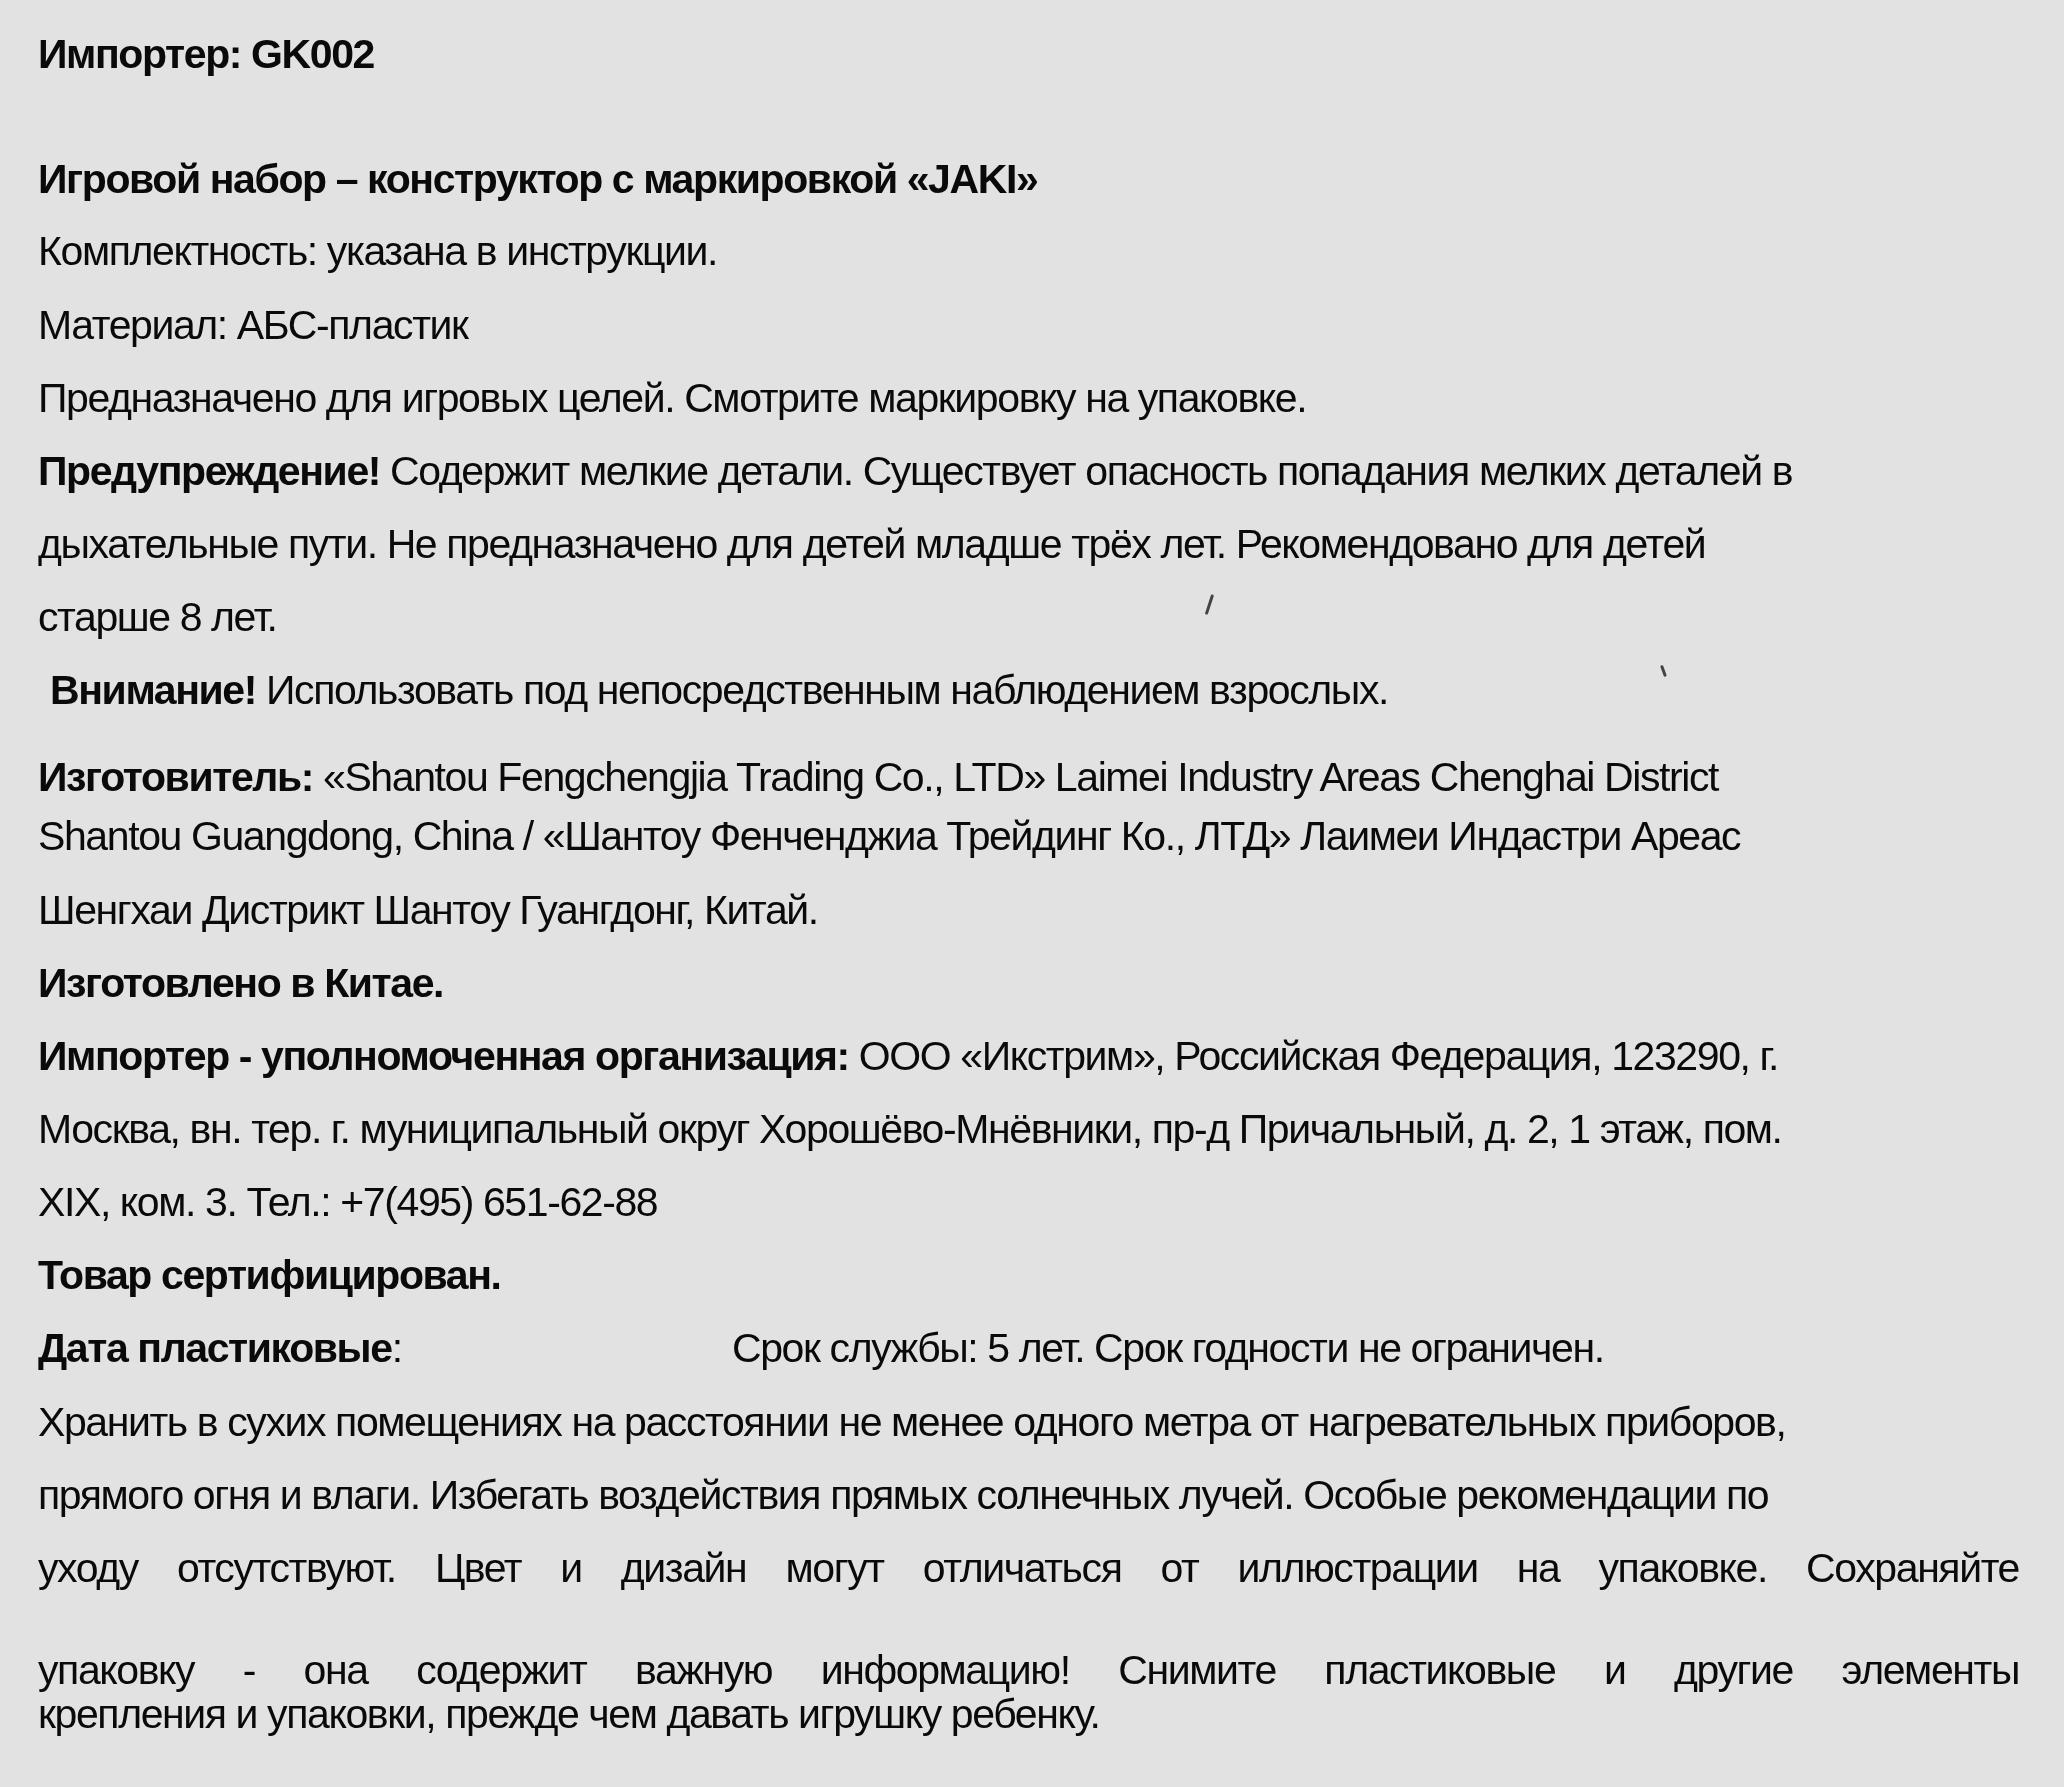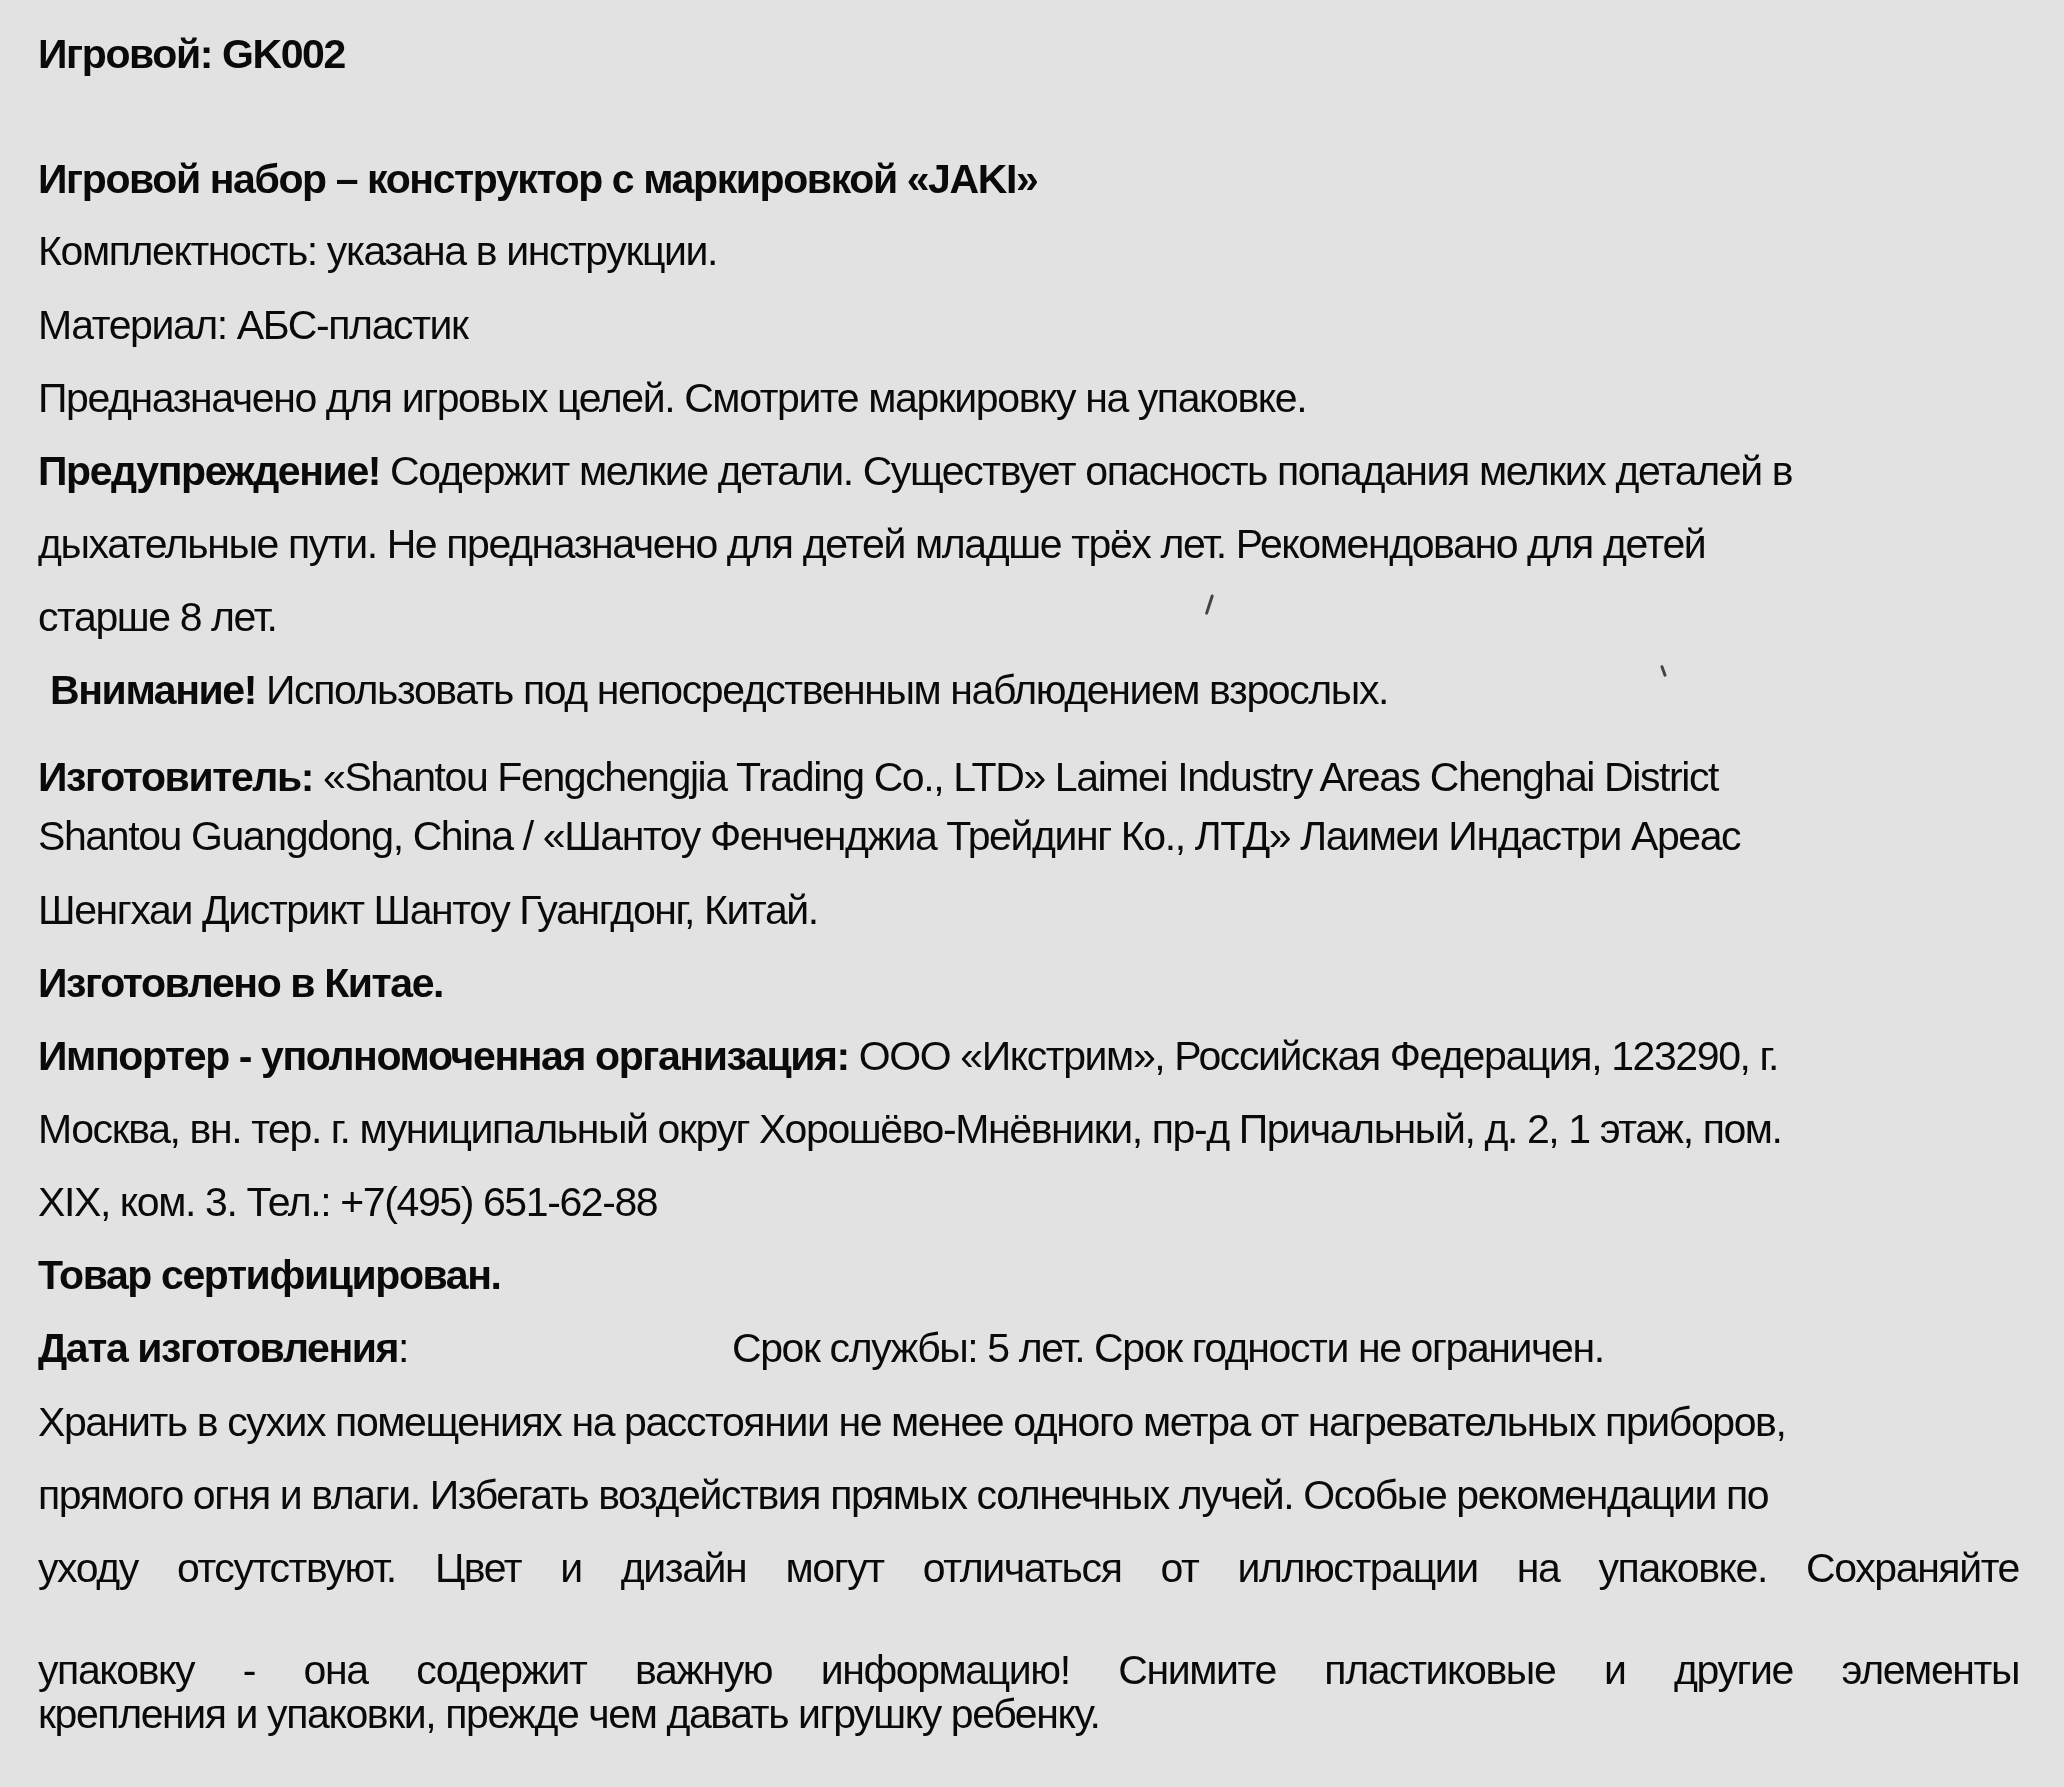--- a/index.html
+++ b/index.html
@@ -31,21 +31,21 @@
   .speck {
     position: absolute; background: #444; width: 2.6px; border-radius: 1.7px;
   }
 </style>
 </head>
 <body>
 
 <div>
 
   <div class="ln b" style="top:27.5px;">
-    <span>Игровой:</span>
+    <span>Импортер:</span>
     <span>GK002</span>
   </div>
 
   <div class="ln b" style="top:153px;">Игровой набор – конструктор с маркировкой «JAKI»</div>
 
   <div class="ln" style="top:225px;">Комплектность: указана в инструкции.</div>
 
   <div class="ln" style="top:299px;">Материал: АБС-пластик</div>
 
   <div class="ln" style="top:372px;text-align:right;">Предназначено для игровых целей. Смотрите маркировку на упаковке.</div>
@@ -70,21 +70,21 @@
 
   <div class="ln" style="top:1030px;">
     <span class="b">Импортер - уполномоченная организация:</span><span> ООО «Икстрим», Российская Федерация, 123290, г.</span>
   </div>
   <div class="ln" style="top:1103px;">Москва, вн. тер. г. муниципальный округ Хорошёво-Мнёвники, пр-д Причальный, д. 2, 1 этаж, пом.</div>
   <div class="ln" style="top:1176px;">XIX, ком. 3. Тел.: +7(495) 651-62-88</div>
 
   <div class="ln b" style="top:1249px;">Товар сертифицирован.</div>
 
   <div class="ln" style="top:1322px; width:1979px;">
-    <span class="b">Дата изготовления</span><span>:</span>
+    <span class="b">Дата пластиковые</span><span>:</span>
     <span class="col2">Срок службы: 5 лет. Срок годности не ограничен.</span>
   </div>
 
   <div class="ln" style="top:1396px;">Хранить в сухих помещениях на расстоянии не менее одного метра от нагревательных приборов,</div>
   <div class="ln" style="top:1469px;">прямого огня и влаги. Избегать воздействия прямых солнечных лучей. Особые рекомендации по</div>
   <div class="ln just" style="top:1542px;">уходу отсутствуют. Цвет и дизайн могут отличаться от иллюстрации на упаковке. Сохраняйте</div>
   <div class="ln just" style="top:1607px;margin-top:37px;">упаковку - она содержит важную информацию! Снимите пластиковые и другие элементы</div>
   <div class="ln" style="top:1688px;">крепления и упаковки, прежде чем давать игрушку ребенку.</div>
 
   <div class="speck" style="left:1208px; top:594px; height:20.6px; transform:rotate(18deg);"></div>

